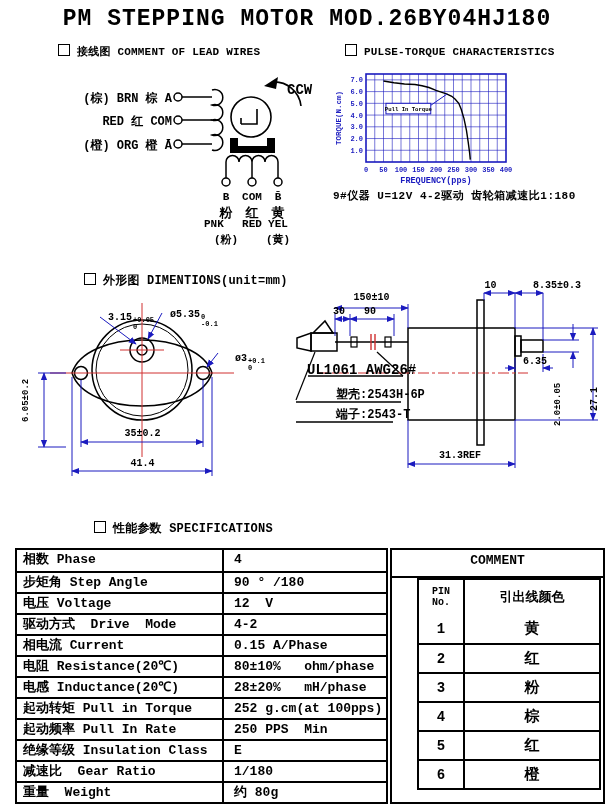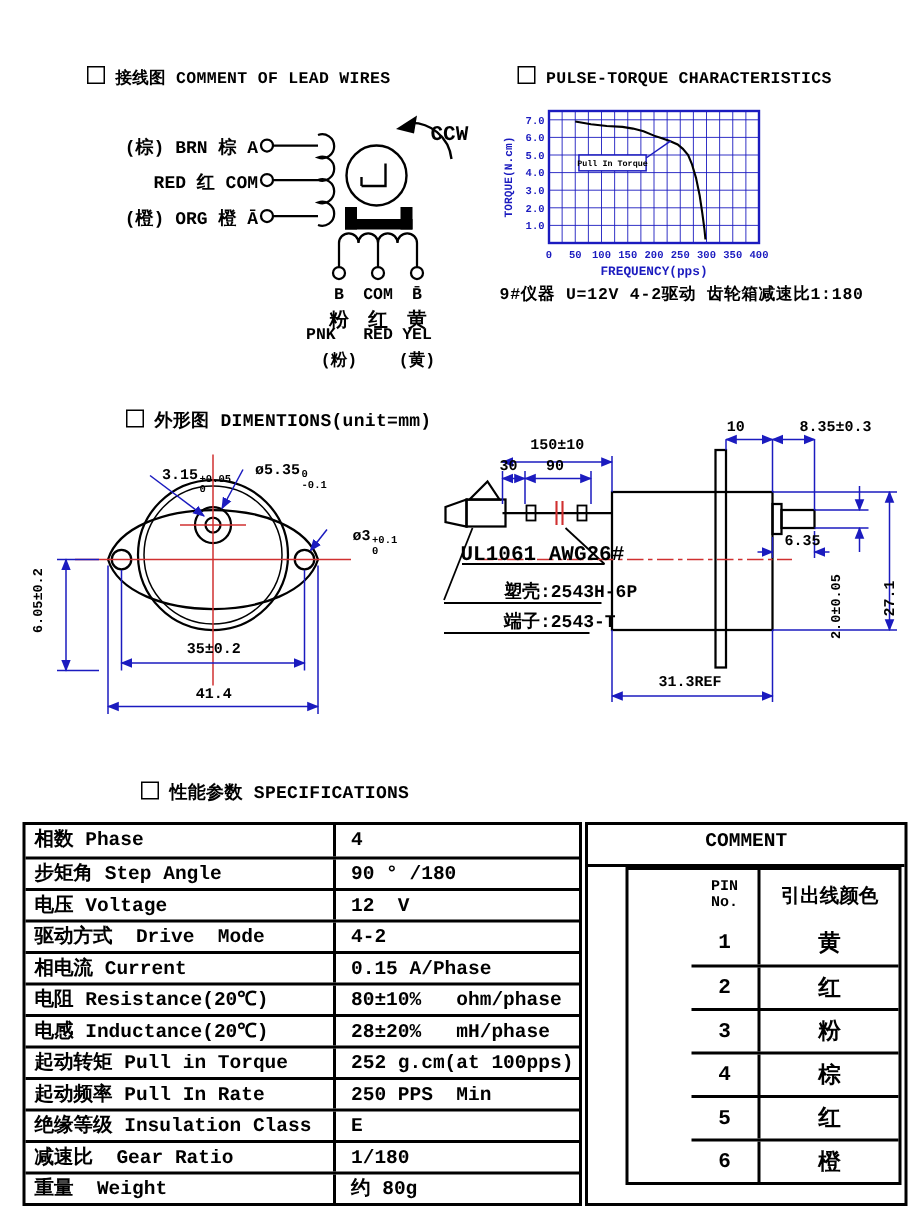--- a/index.html
+++ b/index.html
@@ -18,21 +18,21 @@
   .tolwrap{display:inline-flex;flex-direction:column;justify-content:center;font-size:7px;line-height:6.5px;margin-left:1px;vertical-align:-2px;text-align:left;}
   
   #spec-table{position:absolute;left:15px;top:548px;width:373px;height:256px;border:2px solid #000;box-sizing:border-box;background:#fff;}
   .spec-row{display:grid;grid-template-columns:205px 1fr;height:21px;box-sizing:border-box;}
   .spec-row + .spec-row{border-top:2px solid #000;}
   .spec-cell{font-size:13px;line-height:18px;padding:1px 2px 0 6px;white-space:pre;overflow:hidden;box-sizing:border-box;}
   .spec-cell.value{border-left:2px solid #000;padding-left:10px;}
   
   #comment-box{position:absolute;left:390px;top:548px;width:215px;height:256px;border:2px solid #000;box-sizing:border-box;background:#fff;}
   #comment-title{height:28px;line-height:21px;text-align:center;font-size:13px;border-bottom:2px solid #000;box-sizing:border-box;}
-  #pin-table{position:absolute;left:25px;top:28px;width:184px;border:2px solid #000;box-sizing:border-box;padding-left:42px;}
+  #pin-table{position:absolute;left:25px;top:28px;width:184px;border:2px solid #000;box-sizing:border-box;}
   .pin-row{display:grid;grid-template-columns:44px 1fr;box-sizing:border-box;}
   .pin-row + .pin-row{border-top:2px solid #000;}
   .pin-cell{display:flex;align-items:center;justify-content:center;box-sizing:border-box;}
   .pin-cell.cname{border-left:2px solid #000;}
   #pin-head{height:34px;}
   #pin-head .no{font-size:10px;line-height:11px;text-align:center;}
   #pin-head .cname{font-size:13px;}
   .pin-data{height:29px;}
   .pin-data .no{font-size:14px;}
   .pin-data .cname{font-size:15px;}
@@ -45,20 +45,21 @@
 <div id="page">
 
   <svg width="0" height="0" style="left:0;top:0">
     <defs>
       <marker id="ar" viewBox="0 0 10 10" refX="9" refY="5" markerWidth="8" markerHeight="8" orient="auto-start-reverse">
         <path d="M0,1 L10,5 L0,9 z" fill="#1b1bbf"></path>
       </marker>
     </defs>
   </svg>
 
+  <div id="title">PM STEPPING MOTOR MOD.26BY04HJ180</div>
 
   <div class="hdr" style="left:58px;top:44px">
     <span class="cb"></span><span>接线图 COMMENT OF LEAD WIRES</span>
   </div>
   <div class="hdr" style="left:345px;top:44px">
     <span class="cb"></span><span>PULSE-TORQUE CHARACTERISTICS</span>
   </div>
 
   <svg id="wiring-svg" style="left:20px;top:72px" width="310" height="175">
     <g stroke="#000" stroke-width="1.5" fill="none">

